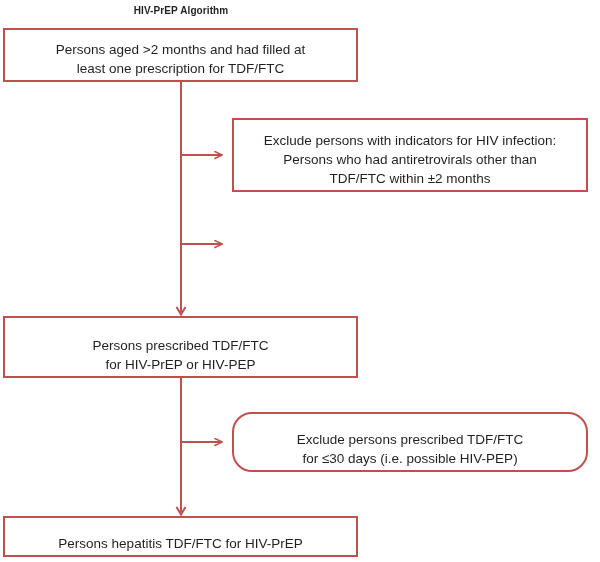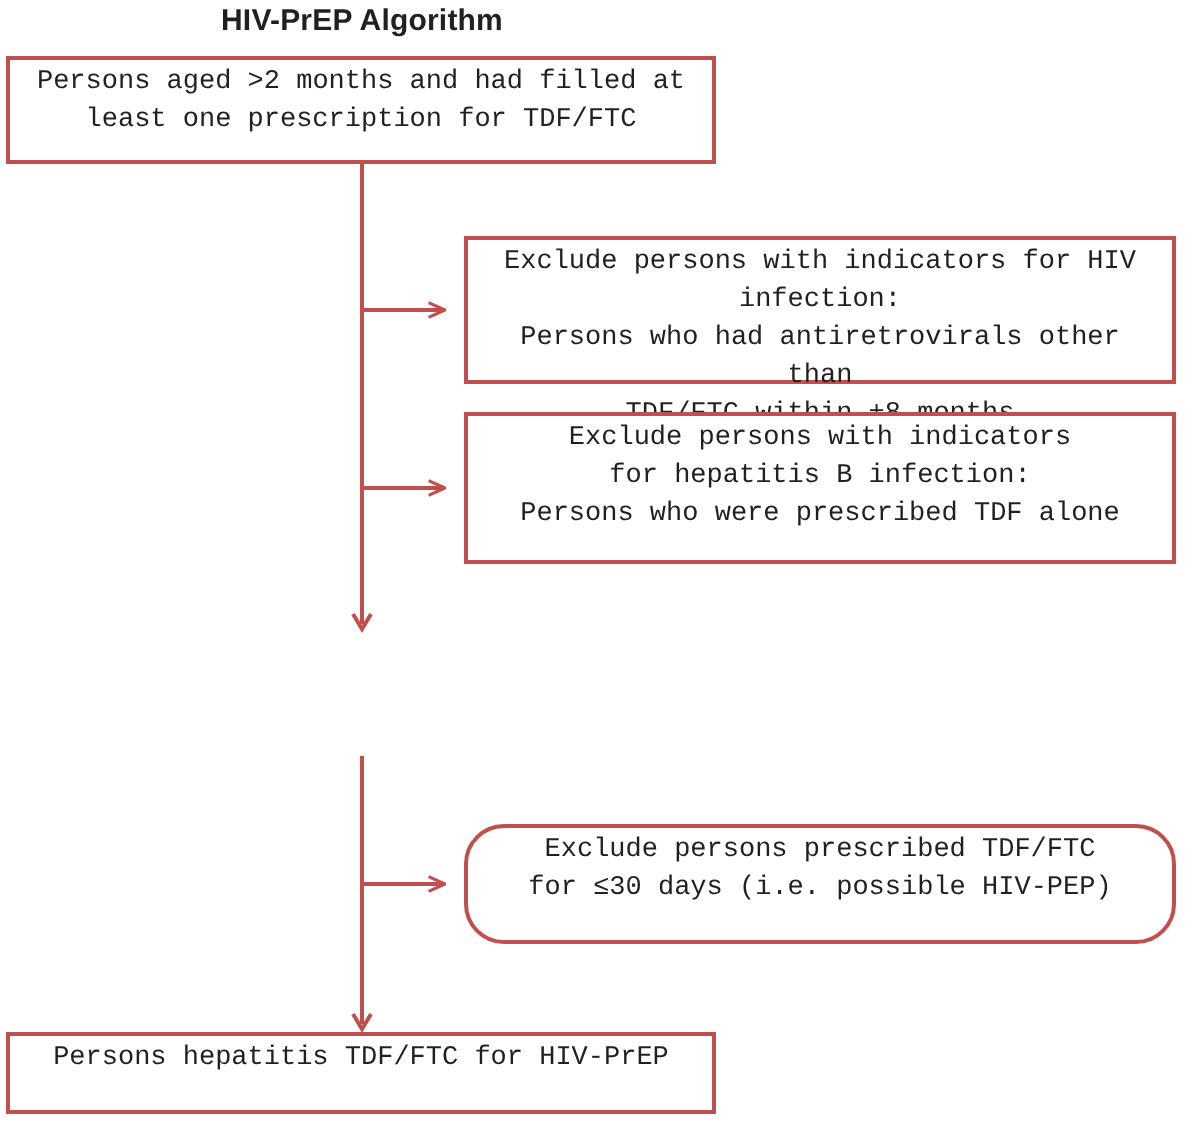--- a/index.html
+++ b/index.html
@@ -21,42 +21,41 @@
     overflow: hidden;
   }
 
   
   .chart-title {
     position: absolute;
     left: 0;
     top: 1px;
     width: 362px;
     text-align: center;
-    font-size: 15px;
+    font-size: 10px;
     font-weight: bold;
     letter-spacing: 0.1px;
     color: #231f20;
     line-height: 20px;
   }
 
   
   .node {
     position: absolute;
     box-sizing: border-box;
     border: 2.5px solid #c0504d;
     background: #ffffff;
     display: flex;
-    align-items: flex-start;
+    align-items: flex-end;
     justify-content: center;
     text-align: center;
     font-size: 13.5px;
     line-height: 19px;
     color: #231f20;
     padding: 2px 6px;
-    font-family: Liberation Mono, monospace;
   }
   .node-text {
     white-space: pre-line;
     display: block;
   }
 
   
   #node-main-1  { left: 3px;   top: 28px;  width: 355px; height: 54px; }
   #node-excl-1  { left: 232px; top: 118px; width: 356px; height: 74px; }
   #node-excl-2  { left: 232px; top: 206px; width: 356px; height: 76px; }
@@ -108,29 +107,28 @@
   </svg>
 
   <div class="node" id="node-main-1">
     <span class="node-text">Persons aged &gt;2 months and had filled at
 least one prescription for TDF/FTC</span>
   </div>
 
   <div class="node" id="node-excl-1">
     <span class="node-text">Exclude persons with indicators for HIV infection:
 Persons who had antiretrovirals other than
-TDF/FTC within ±8 months</span>
+TDF/FTC within ±2 months</span>
   </div>
 
-  <div class="node" id="node-excl-2">
-    <span class="node-text">Exclude persons with indicators
-for hepatitis B infection:
-Persons who were prescribed TDF alone</span>
+
+  <div class="node" id="node-main-2">
+    <span class="node-text">Persons prescribed TDF/FTC
+for HIV-PrEP or HIV-PEP</span>
   </div>
-
 
   <div class="node" id="node-excl-3">
     <span class="node-text">Exclude persons prescribed TDF/FTC
 for ≤30 days (i.e. possible HIV-PEP)</span>
   </div>
 
   <div class="node" id="node-main-3">
     <span class="node-text">Persons hepatitis TDF/FTC for HIV-PrEP</span>
   </div>
 

